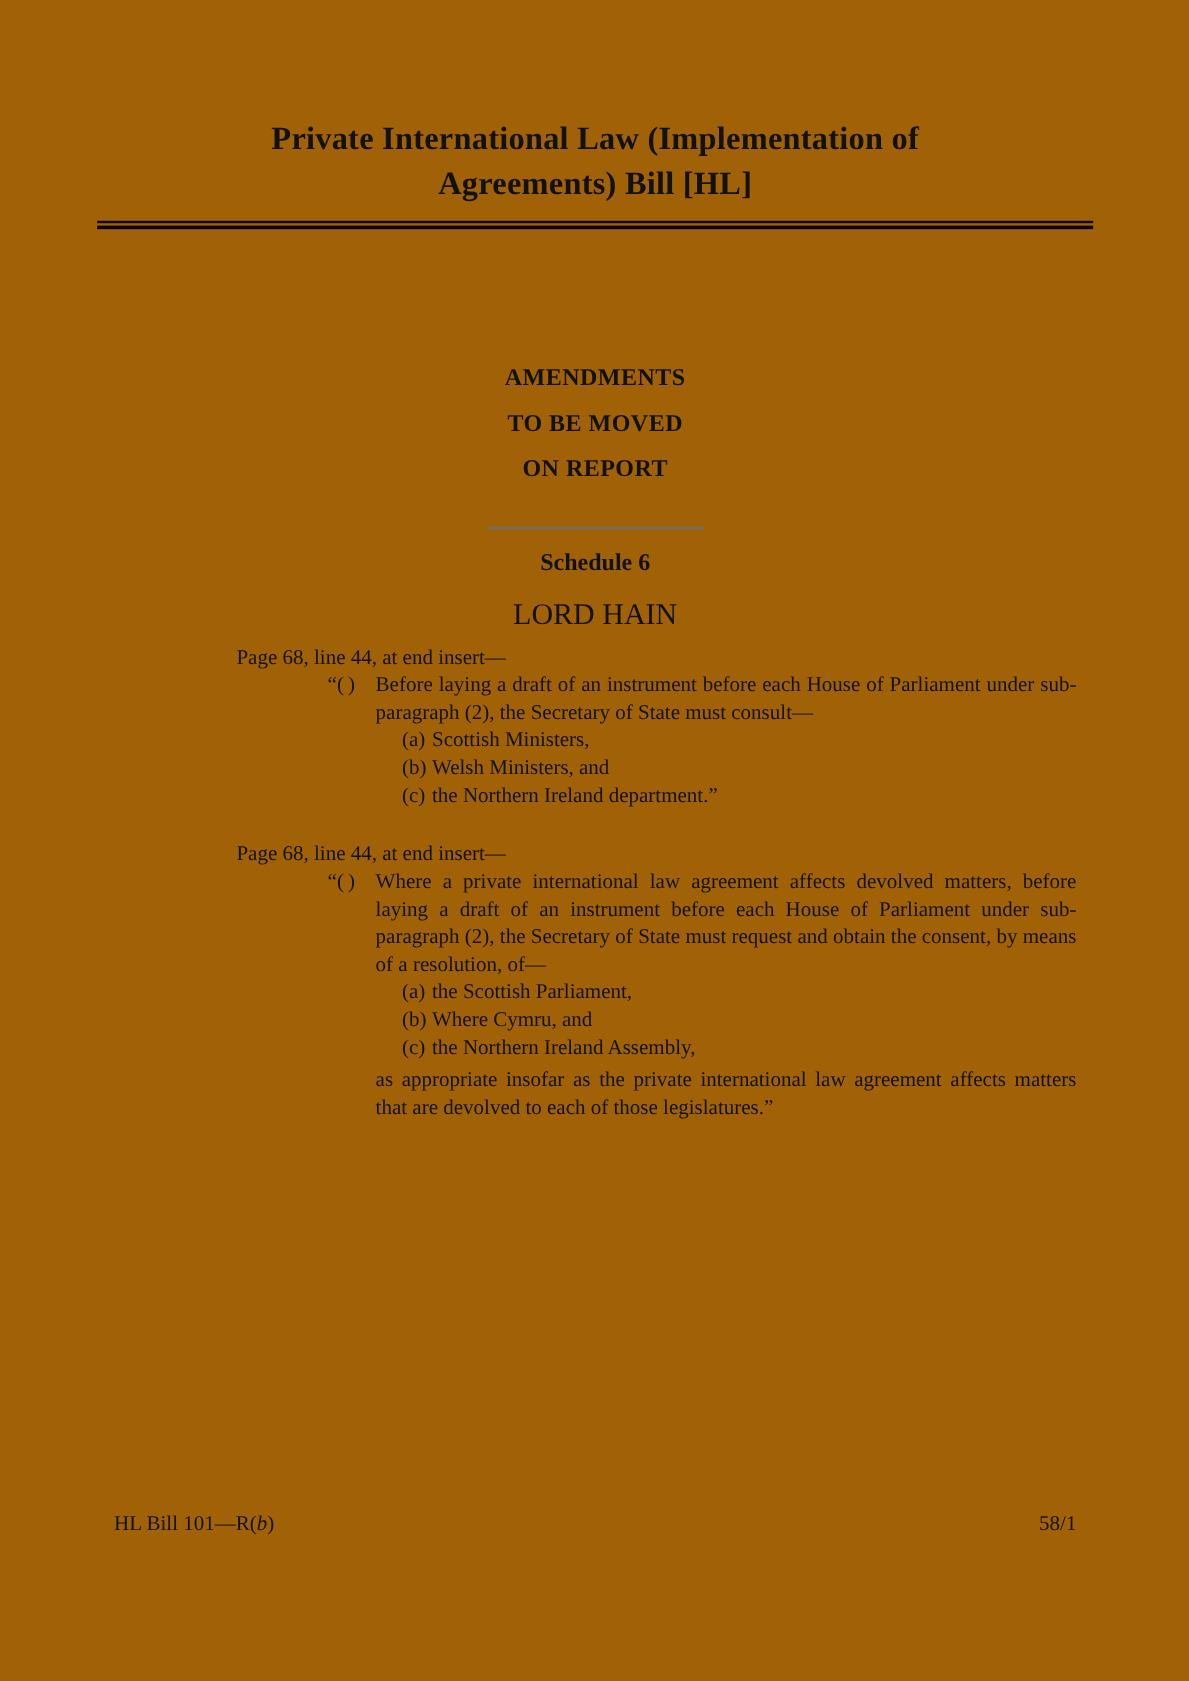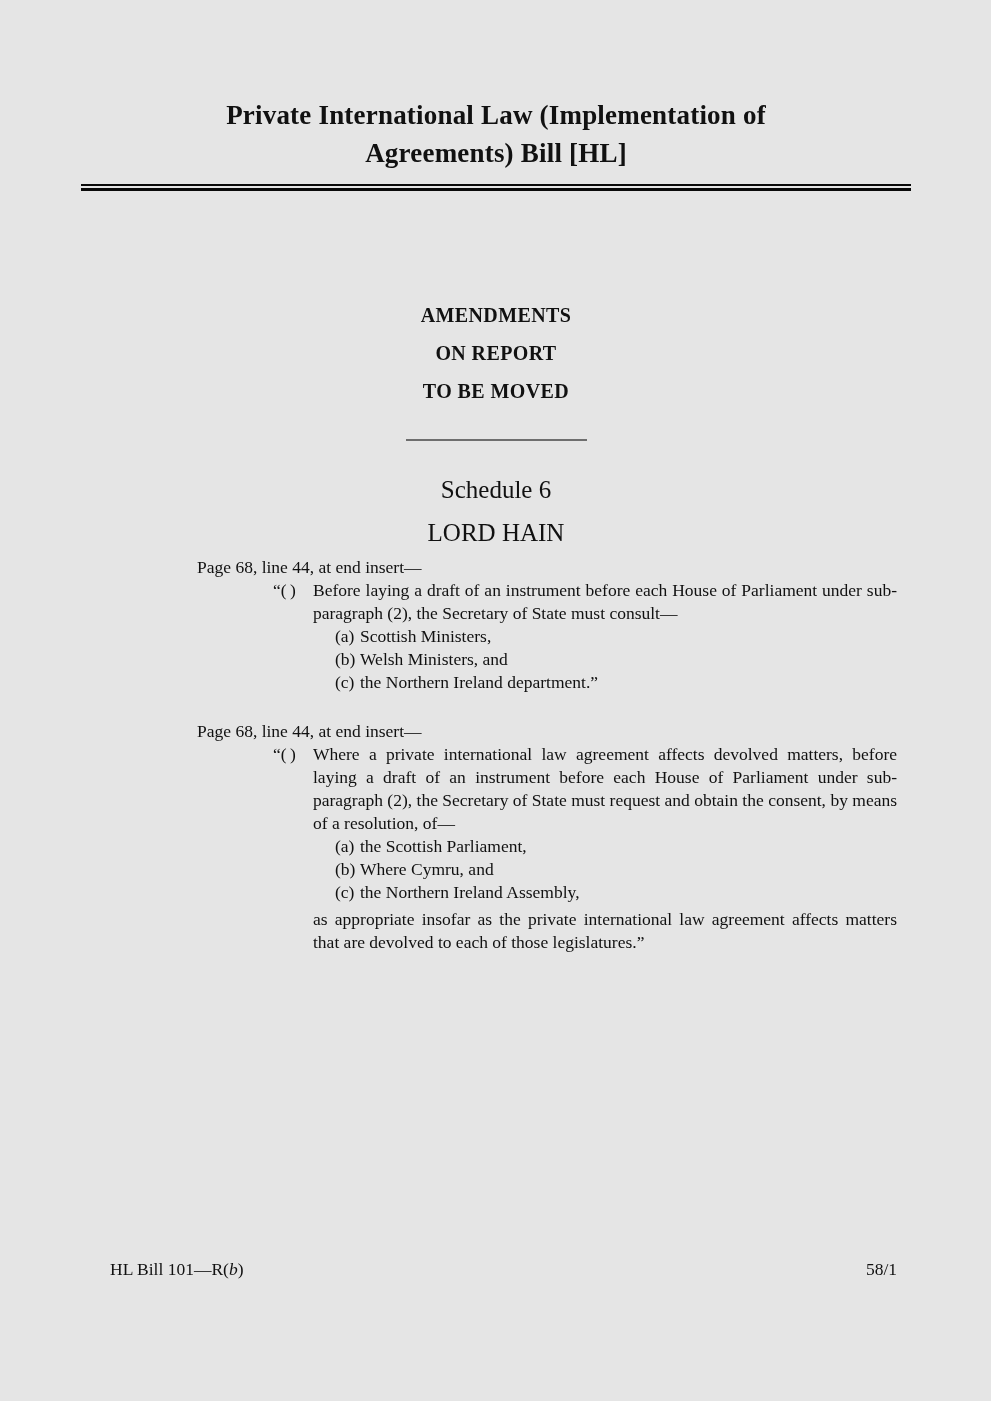--- a/index.html
+++ b/index.html
@@ -4,21 +4,21 @@
 <style>
   html, body {
     margin: 0;
     padding: 0;
     background: #ffffff;
   }
   .page {
     position: relative;
     width: 991px;
     height: 1401px;
-    background: #e5e5e5;
+    background: #a16207;
     font-family: "Liberation Serif", "DejaVu Serif", serif;
     color: #111111;
     box-sizing: border-box;
     padding: 0 94px 0 95px;
     overflow: hidden;
   }
   .doc-title {
     margin-top: 96px;
     text-align: center;
     font-size: 27px;
@@ -42,24 +42,24 @@
     font-weight: bold;
   }
   .heading-block .hline { margin-bottom: 14px; }
   .short-separator {
     width: 181px;
     height: 2px;
     background: #6e6e6e;
     margin: 36px auto 0 auto;
   }
   .schedule-heading {
-    margin-top: 37px;
+    margin-top: 17px;
     text-align: center;
-    font-size: 25px;
-    font-weight: normal;
+    font-size: 20px;
+    font-weight: bold;
     line-height: 23px;
   }
   .mover-name {
     margin-top: 20px;
     text-align: center;
     font-size: 25px;
     line-height: 23px;
   }
   .amendment {
     font-size: 17.5px;
@@ -90,21 +90,21 @@
     flex-shrink: 0;
   }
   .closing {
     margin-left: 218px;
     margin-top: 4px;
     text-align: justify;
   }
   .footer {
     position: absolute;
     top: 1258px;
-    left: 110px;
+    left: 95px;
     right: 94px;
     display: flex;
     justify-content: space-between;
     font-size: 17.5px;
     line-height: 23px;
   }
   .footer .italic { font-style: italic; }
 </style>
 </head>
 <body>
@@ -113,22 +113,22 @@
 
   <div class="doc-title">
     <span>Private International Law (Implementation of</span>
     <span>Agreements) Bill [HL]</span>
   </div>
 
   <div class="double-rule"></div>
 
   <div class="heading-block">
     <div class="hline">AMENDMENTS</div>
+    <div class="hline">TO BE MOVED</div>
     <div class="hline">ON REPORT</div>
-    <div class="hline">TO BE MOVED</div>
   </div>
 
   <div class="short-separator"></div>
 
   <div class="schedule-heading">Schedule 6</div>
 
   <div class="mover-name">LORD HAIN</div>
 
   <div class="amendment amendment-1">
     <div class="instruction">Page 68, line 44, at end insert—</div>

